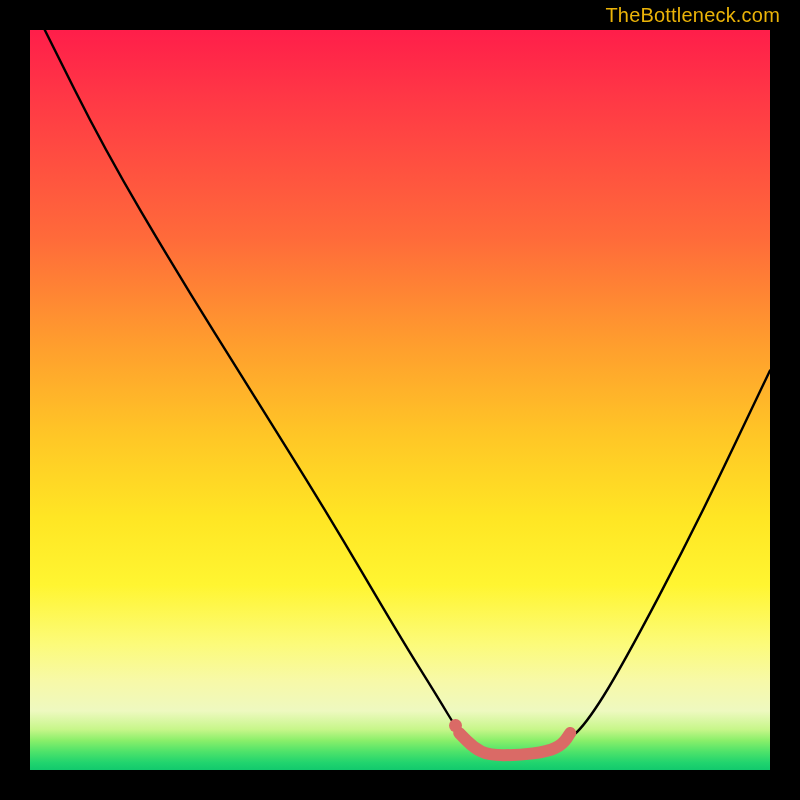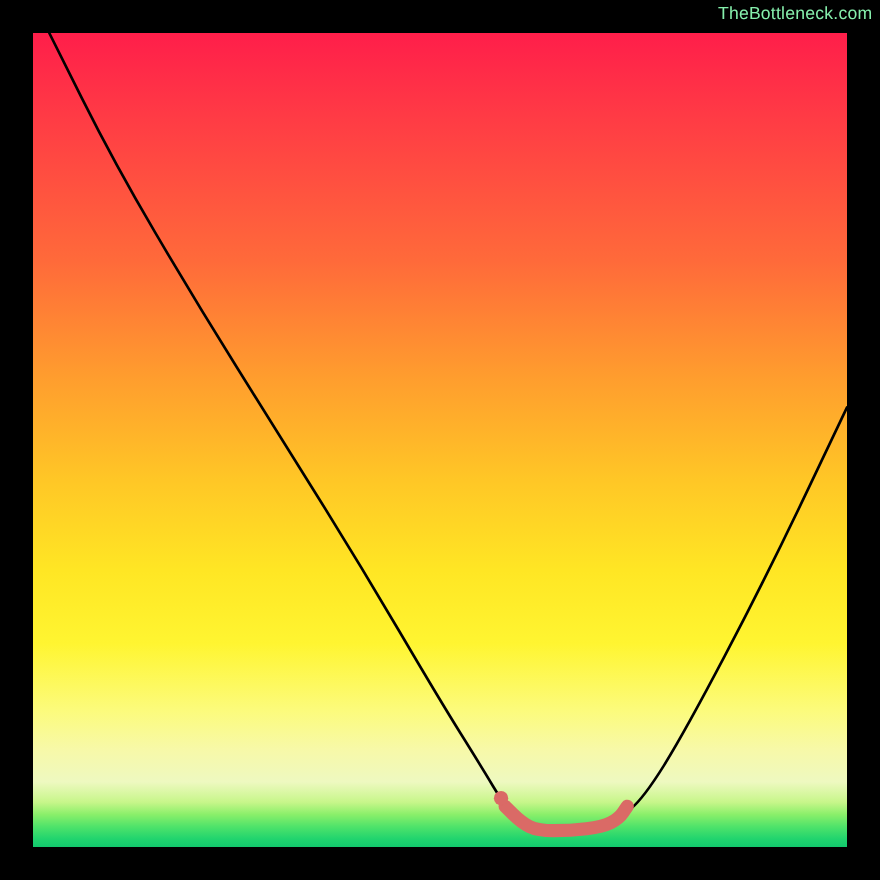--- a/index.html
+++ b/index.html
@@ -13,23 +13,23 @@
   }
   .frame {
     position: relative;
     width: 800px;
     height: 800px;
     background: #000;
   }
   .watermark {
     position: absolute;
     top: 4px;
-    right: 7px;
-    color: #86efac;
-    font-size: 16px;
+    right: 20px;
+    color: #eab308;
+    font-size: 20px;
     font-weight: 500;
     letter-spacing: 0.2px;
     user-select: none;
   }
   .plot-area {
     position: absolute;
     left: 30px;
     top: 30px;
     width: 740px;
     height: 740px;

